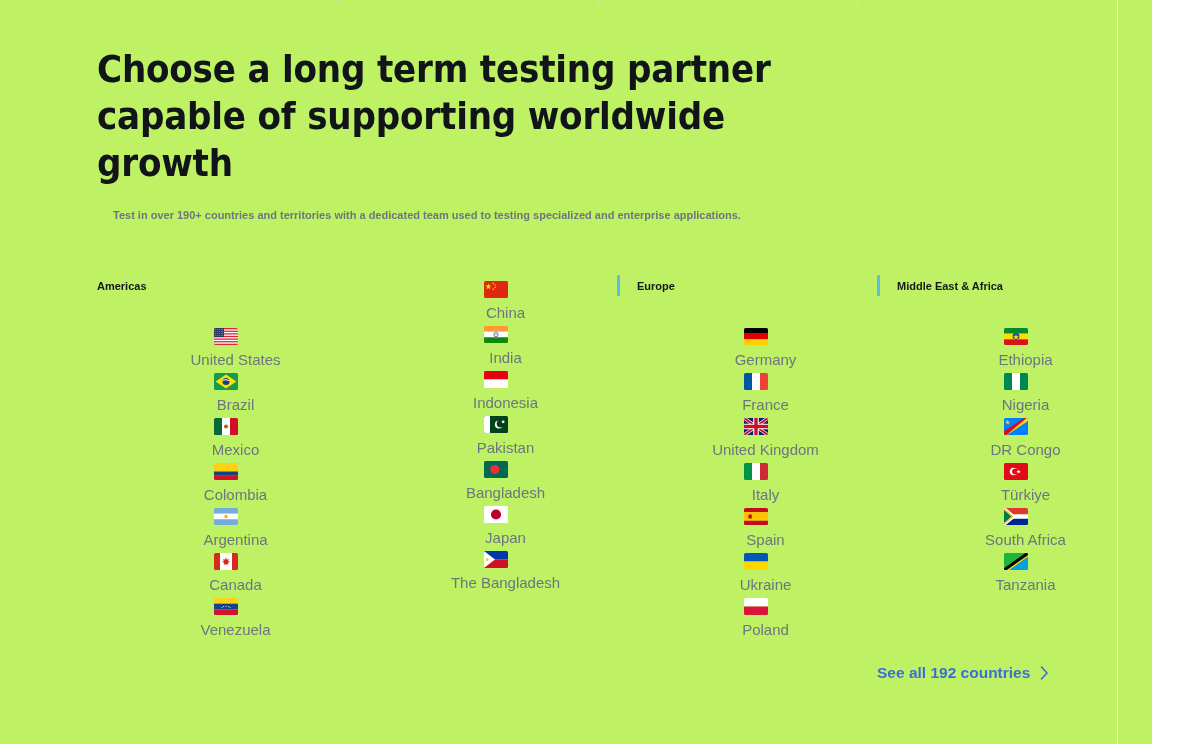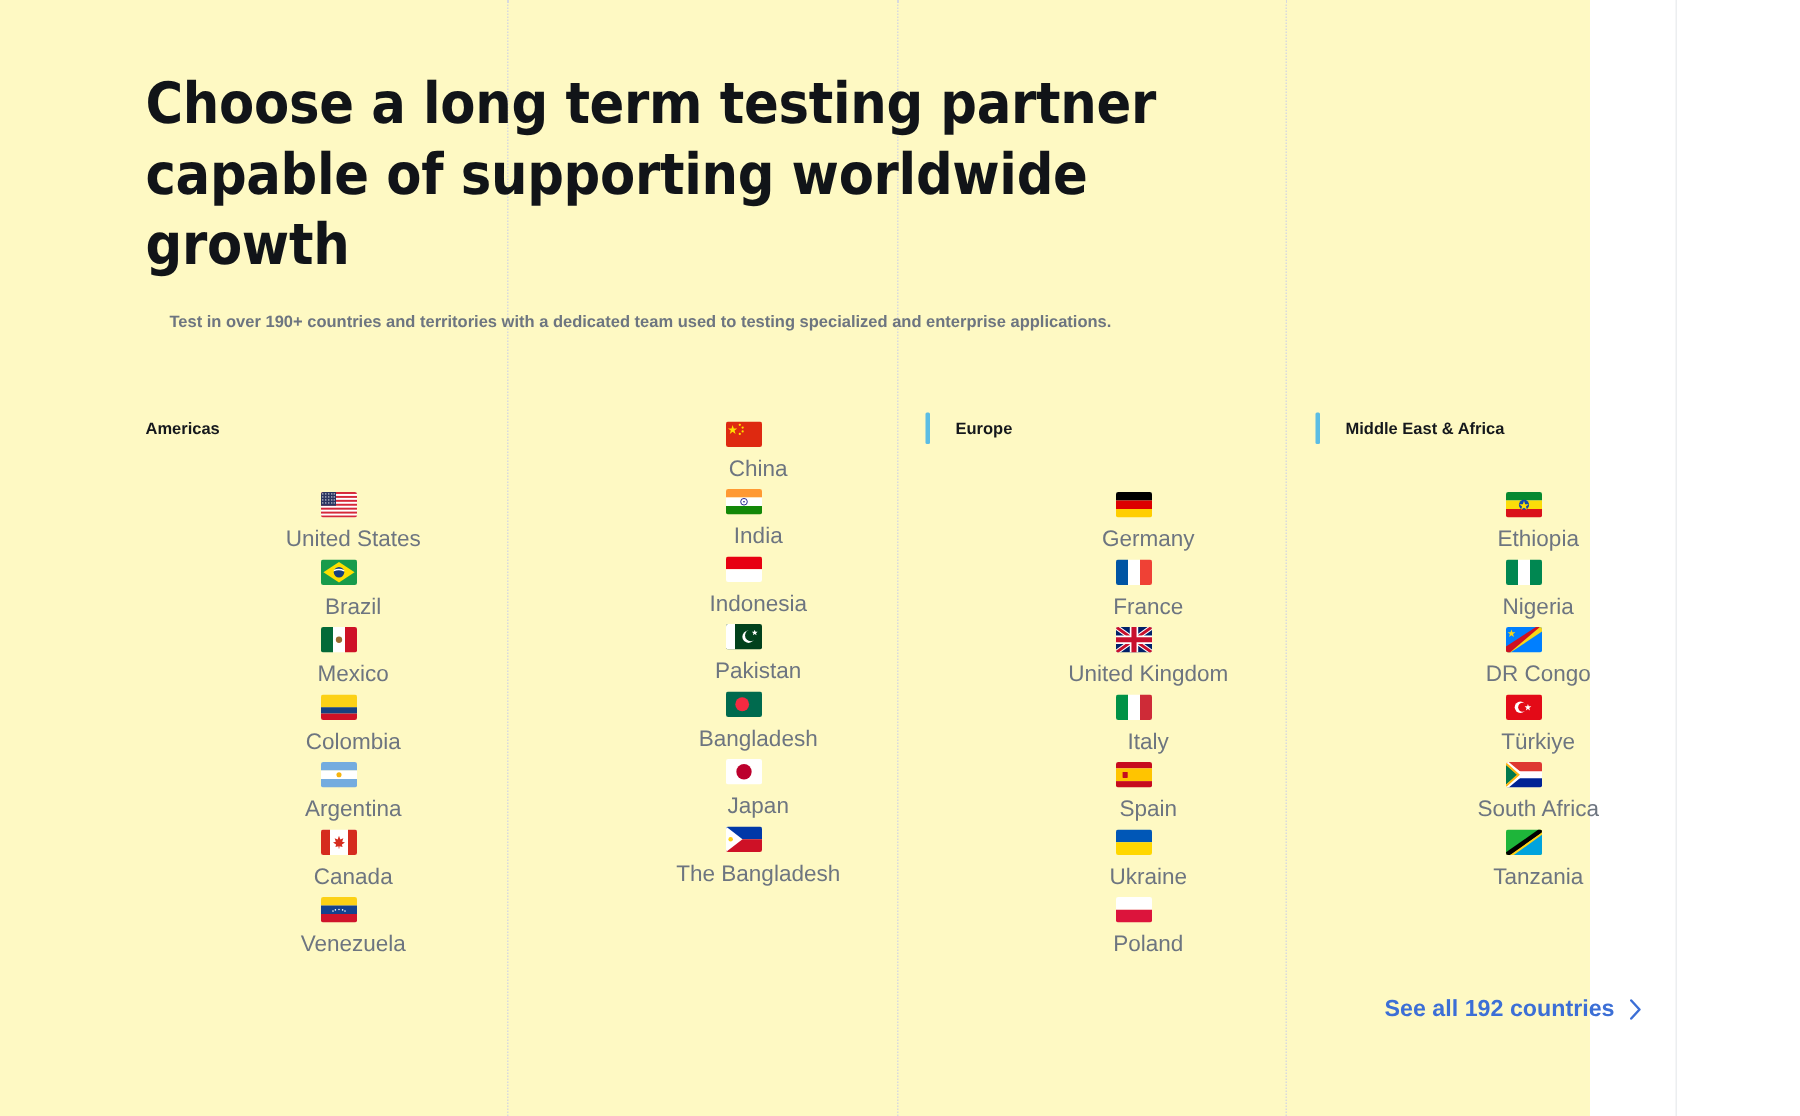--- a/index.html
+++ b/index.html
@@ -10,23 +10,23 @@
   body {
     width: 1200px;
     height: 744px;
     overflow: hidden;
     font-family: "Liberation Sans", sans-serif;
     -webkit-font-smoothing: antialiased;
   }
 
   .page {
     position: relative;
-    width: 1060px;
+    width: 1152px;
     height: 744px;
-    background: #fef9c3;
+    background: #bef264;
   }
 
   
   .vline {
     position: absolute;
     top: 0;
     bottom: 0;
     width: 1px;
     pointer-events: none;
   }
@@ -151,21 +151,20 @@
     position: absolute;
     left: 780px;
     top: 664px;
     display: inline-flex;
     align-items: center;
     text-decoration: none;
     font-size: 15.5px;
     font-weight: 700;
     color: #3c6fd6;
     white-space: nowrap;
-    margin-left: 46px;
   }
   .see-all .chev {
     margin-left: 10px;
     display: inline-flex;
     align-items: center;
   }
 </style>
 </head>
 <body>
 

